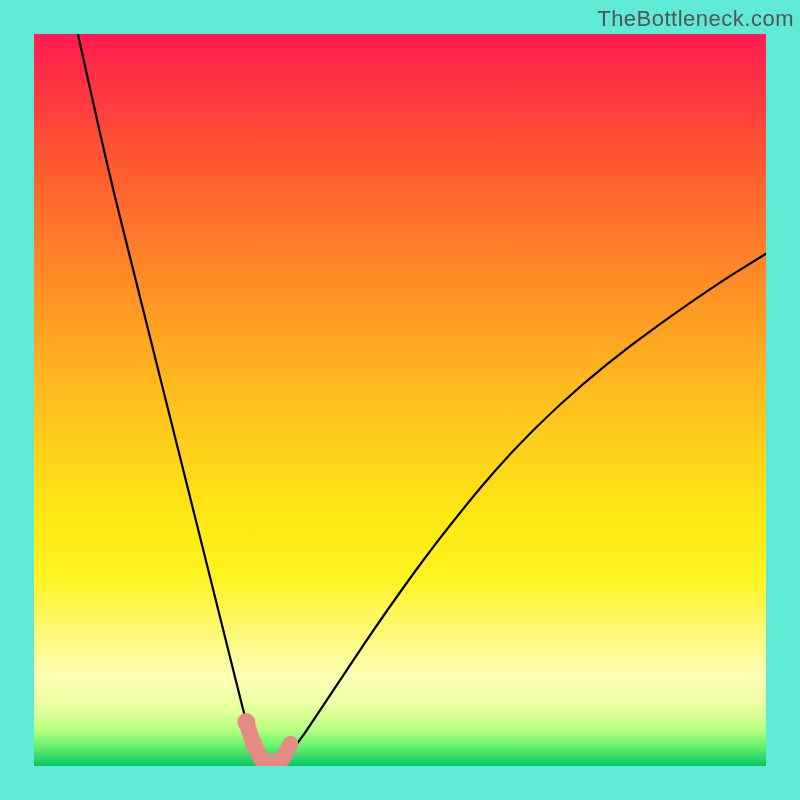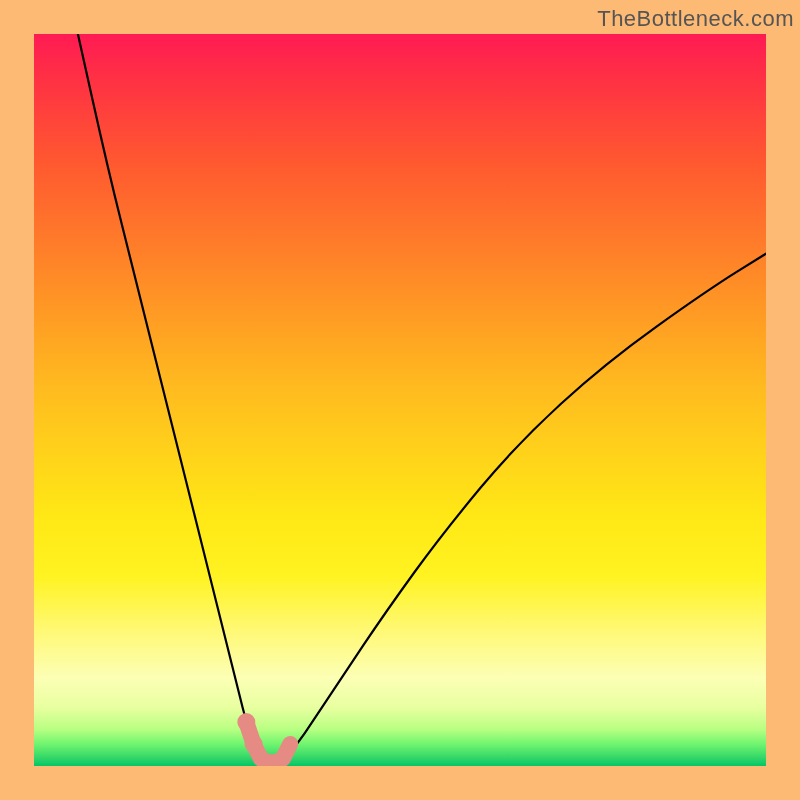--- a/index.html
+++ b/index.html
@@ -8,21 +8,21 @@
     width: 800px;
     height: 800px;
     overflow: hidden;
     background: #000;
     font-family: Arial, Helvetica, sans-serif;
   }
   .frame {
     position: absolute;
     left: 0; top: 0;
     width: 800px; height: 800px;
-    background: #fdba74;
+    background: #5eead4;
   }
   .plot {
     position: absolute;
     left: 34px;
     top: 34px;
     width: 732px;
     height: 732px;
     background: linear-gradient(
       to bottom,
       #ff1a53 0%,

